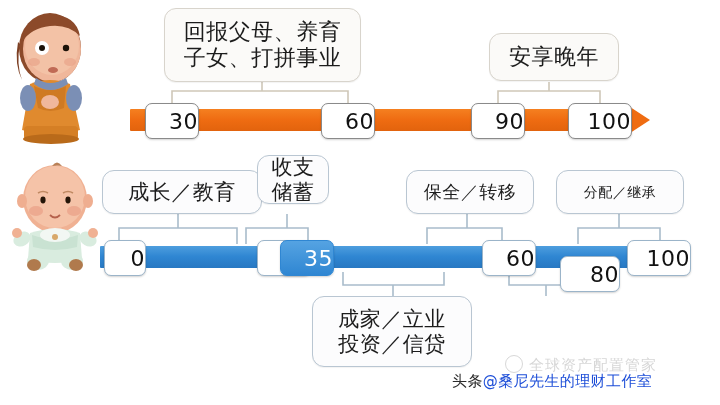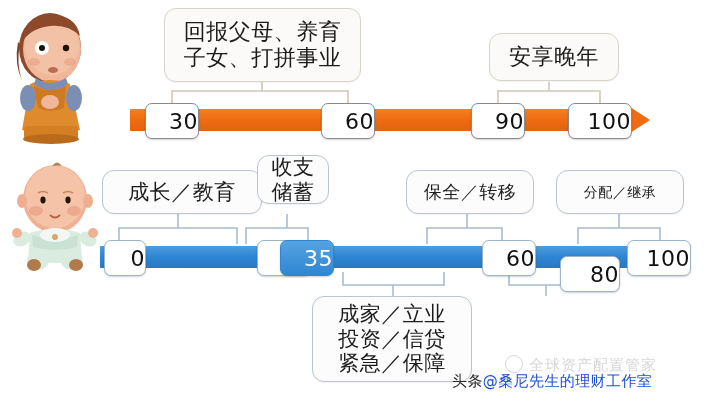--- a/index.html
+++ b/index.html
@@ -262,24 +262,23 @@
     <span>收支</span>
     <span>储蓄</span>
   </div>
   <div class="callout blue-line" style="left:406px; top:170px; width:128px; height:44px; font-size:18px;">
     <span>保全／转移</span>
   </div>
   <div class="callout blue-line" style="left:556px; top:170px; width:128px; height:44px; font-size:14px;">
     <span>分配／继承</span>
   </div>
 
-  <div class="callout blue-line" style="left:312px; top:296px; width:160px; height:86px; font-size:21px;">
+  <div class="callout blue-line" style="left:312px; top:296px; width:160px; height:71px; font-size:21px;">
     <span>成家／立业</span>
     <span>投资／信贷</span>
-    <span>紧急／保障</span>
   </div>
 
   <div class="ghost-logo"></div>
   <div class="ghost-wm">全球资产配置管家</div>
   <div class="footer-wm">
     <span>头条</span><span class="at">@桑尼先生的理财工作室</span>
   </div>
 
 </div>
 

